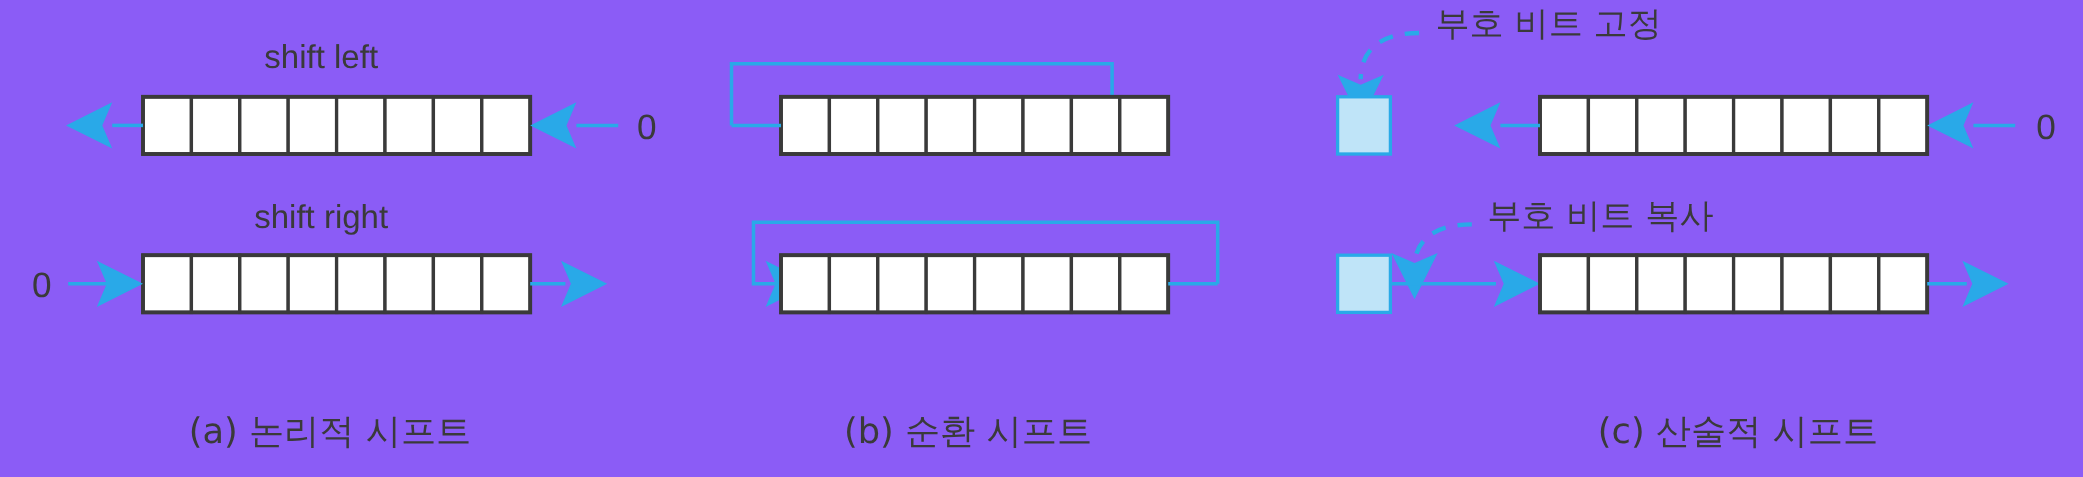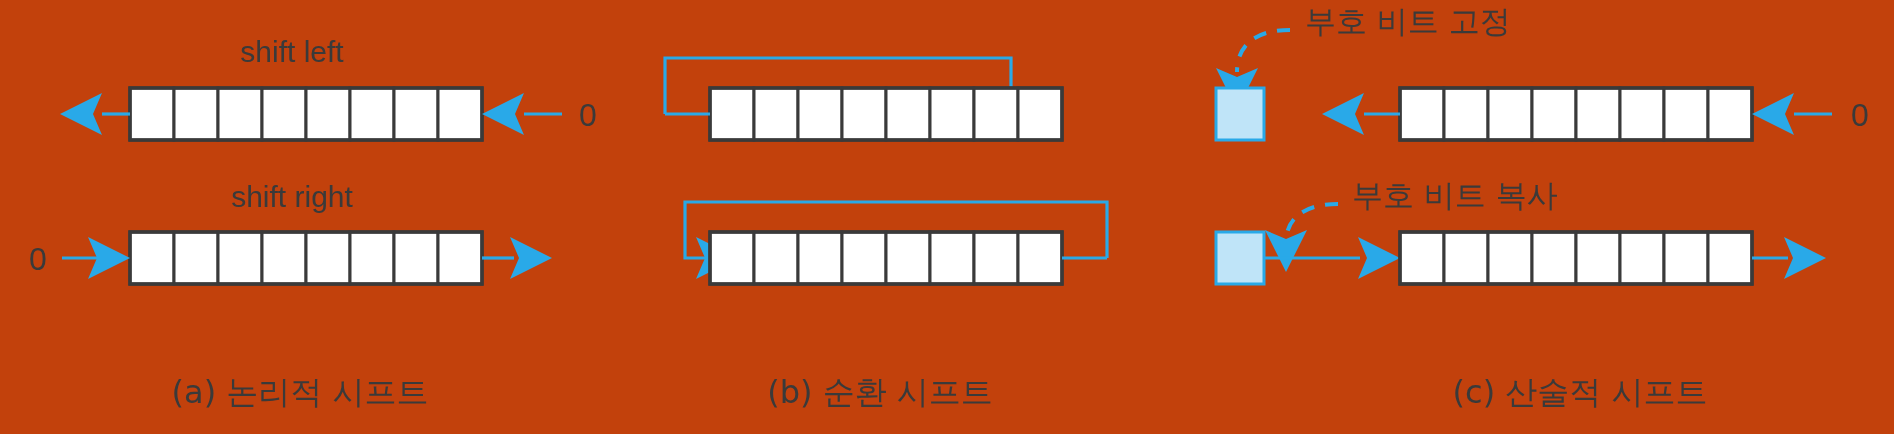--- a/index.html
+++ b/index.html
@@ -7,21 +7,21 @@
     padding: 0;
     background: #ffffff;
   }
   body {
     font-family: "Liberation Sans", "DejaVu Sans", sans-serif;
   }
   #figure {
     position: relative;
     width: 1894px;
     height: 434px;
-    background: #c2410c;
+    background: #8b5cf6;
     overflow: hidden;
   }
   svg#diagram {
     display: block;
     width: 1894px;
     height: 434px;
   }
   .cell-rect {
     fill: #ffffff;
     stroke: #3a3a3a;

